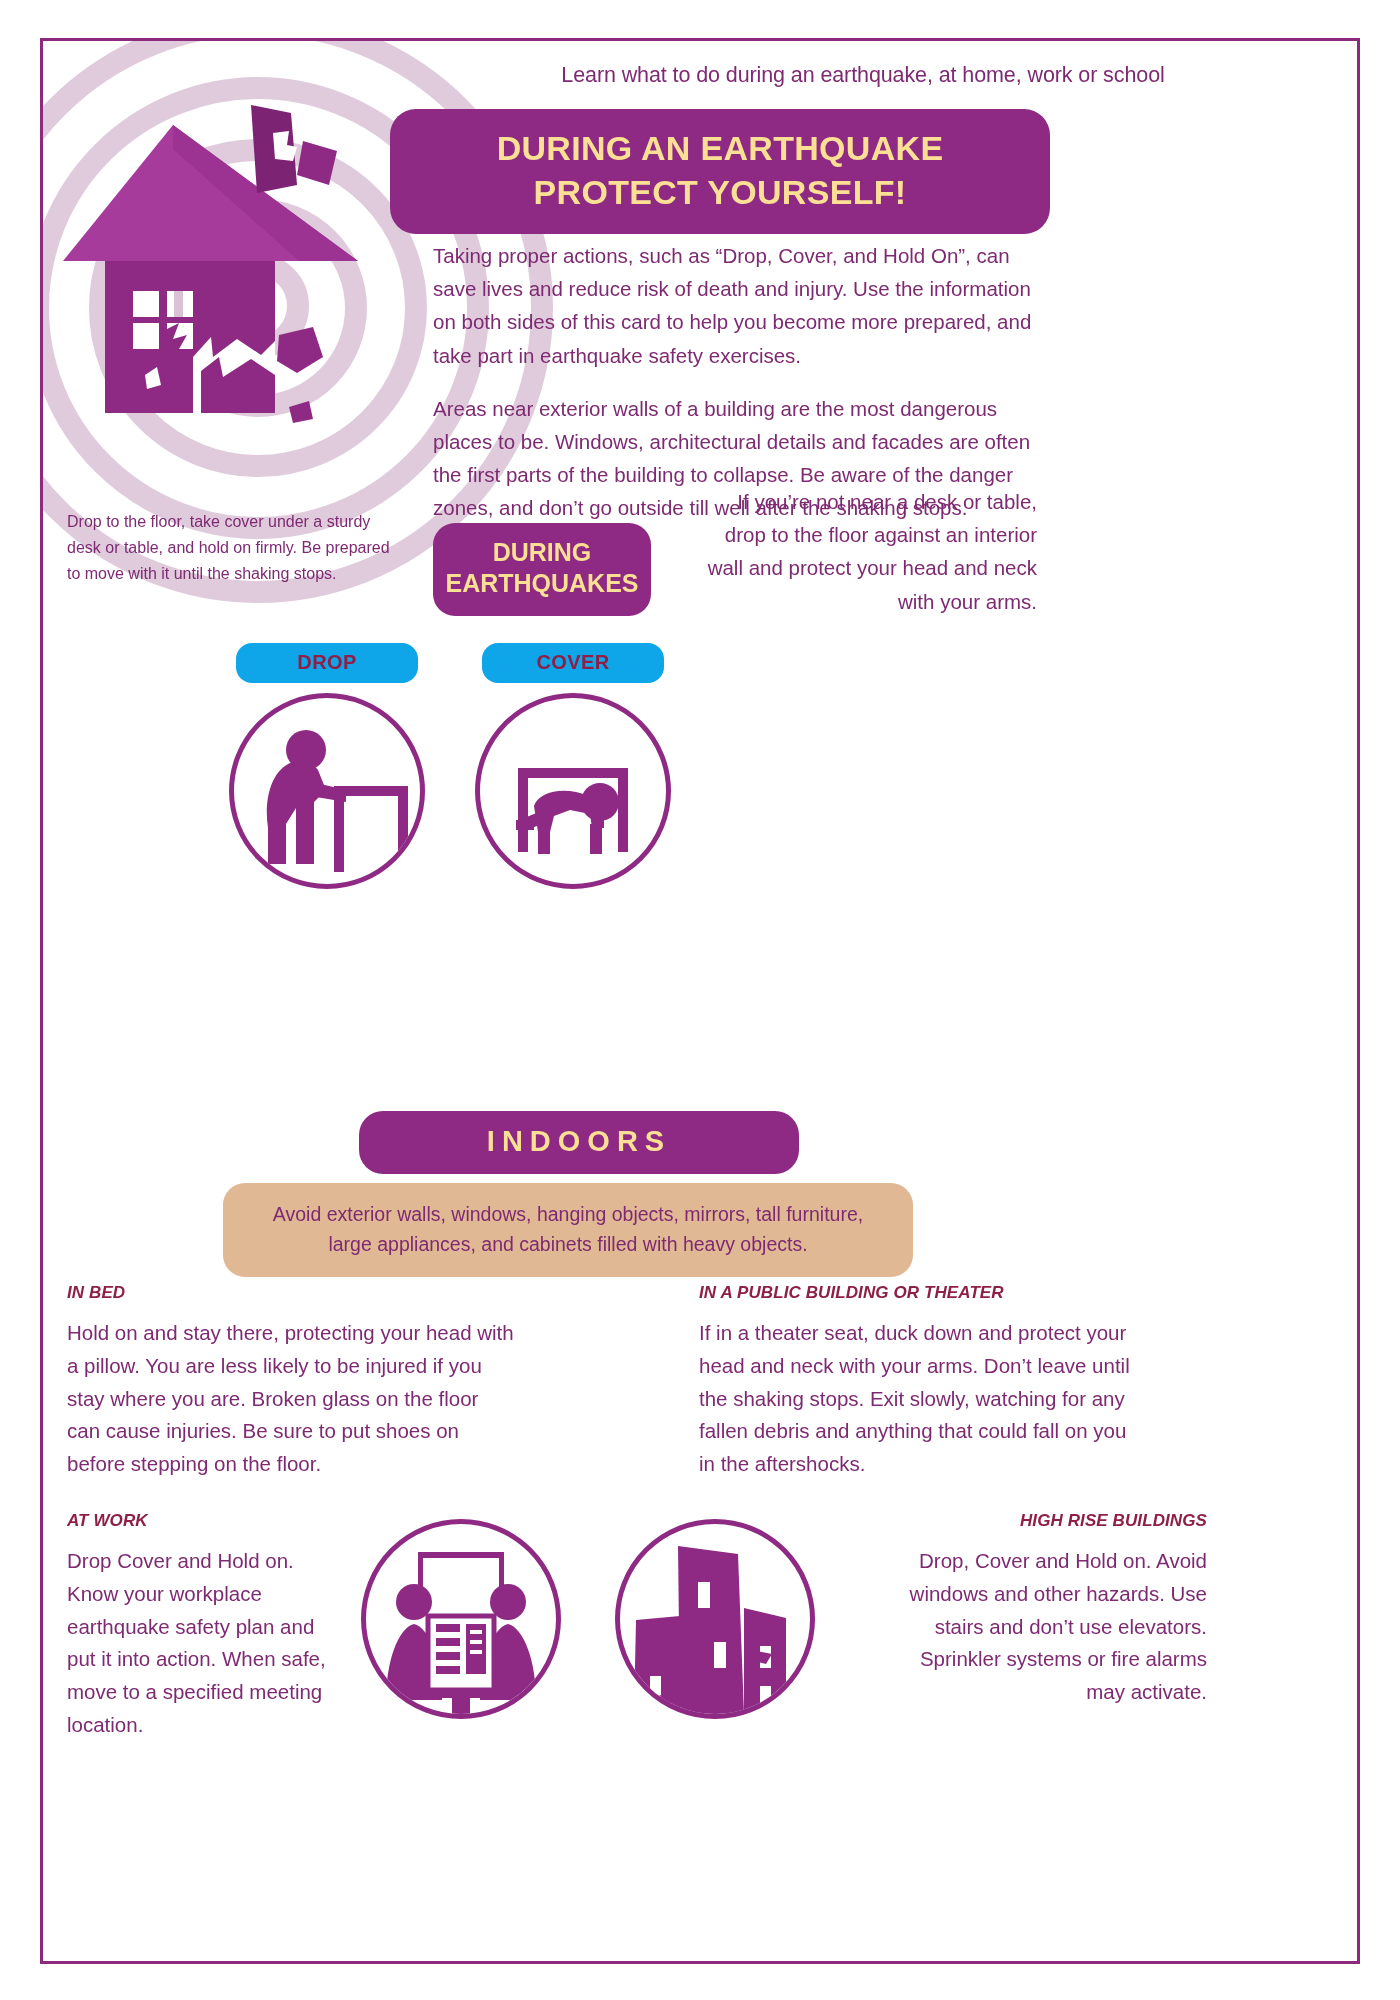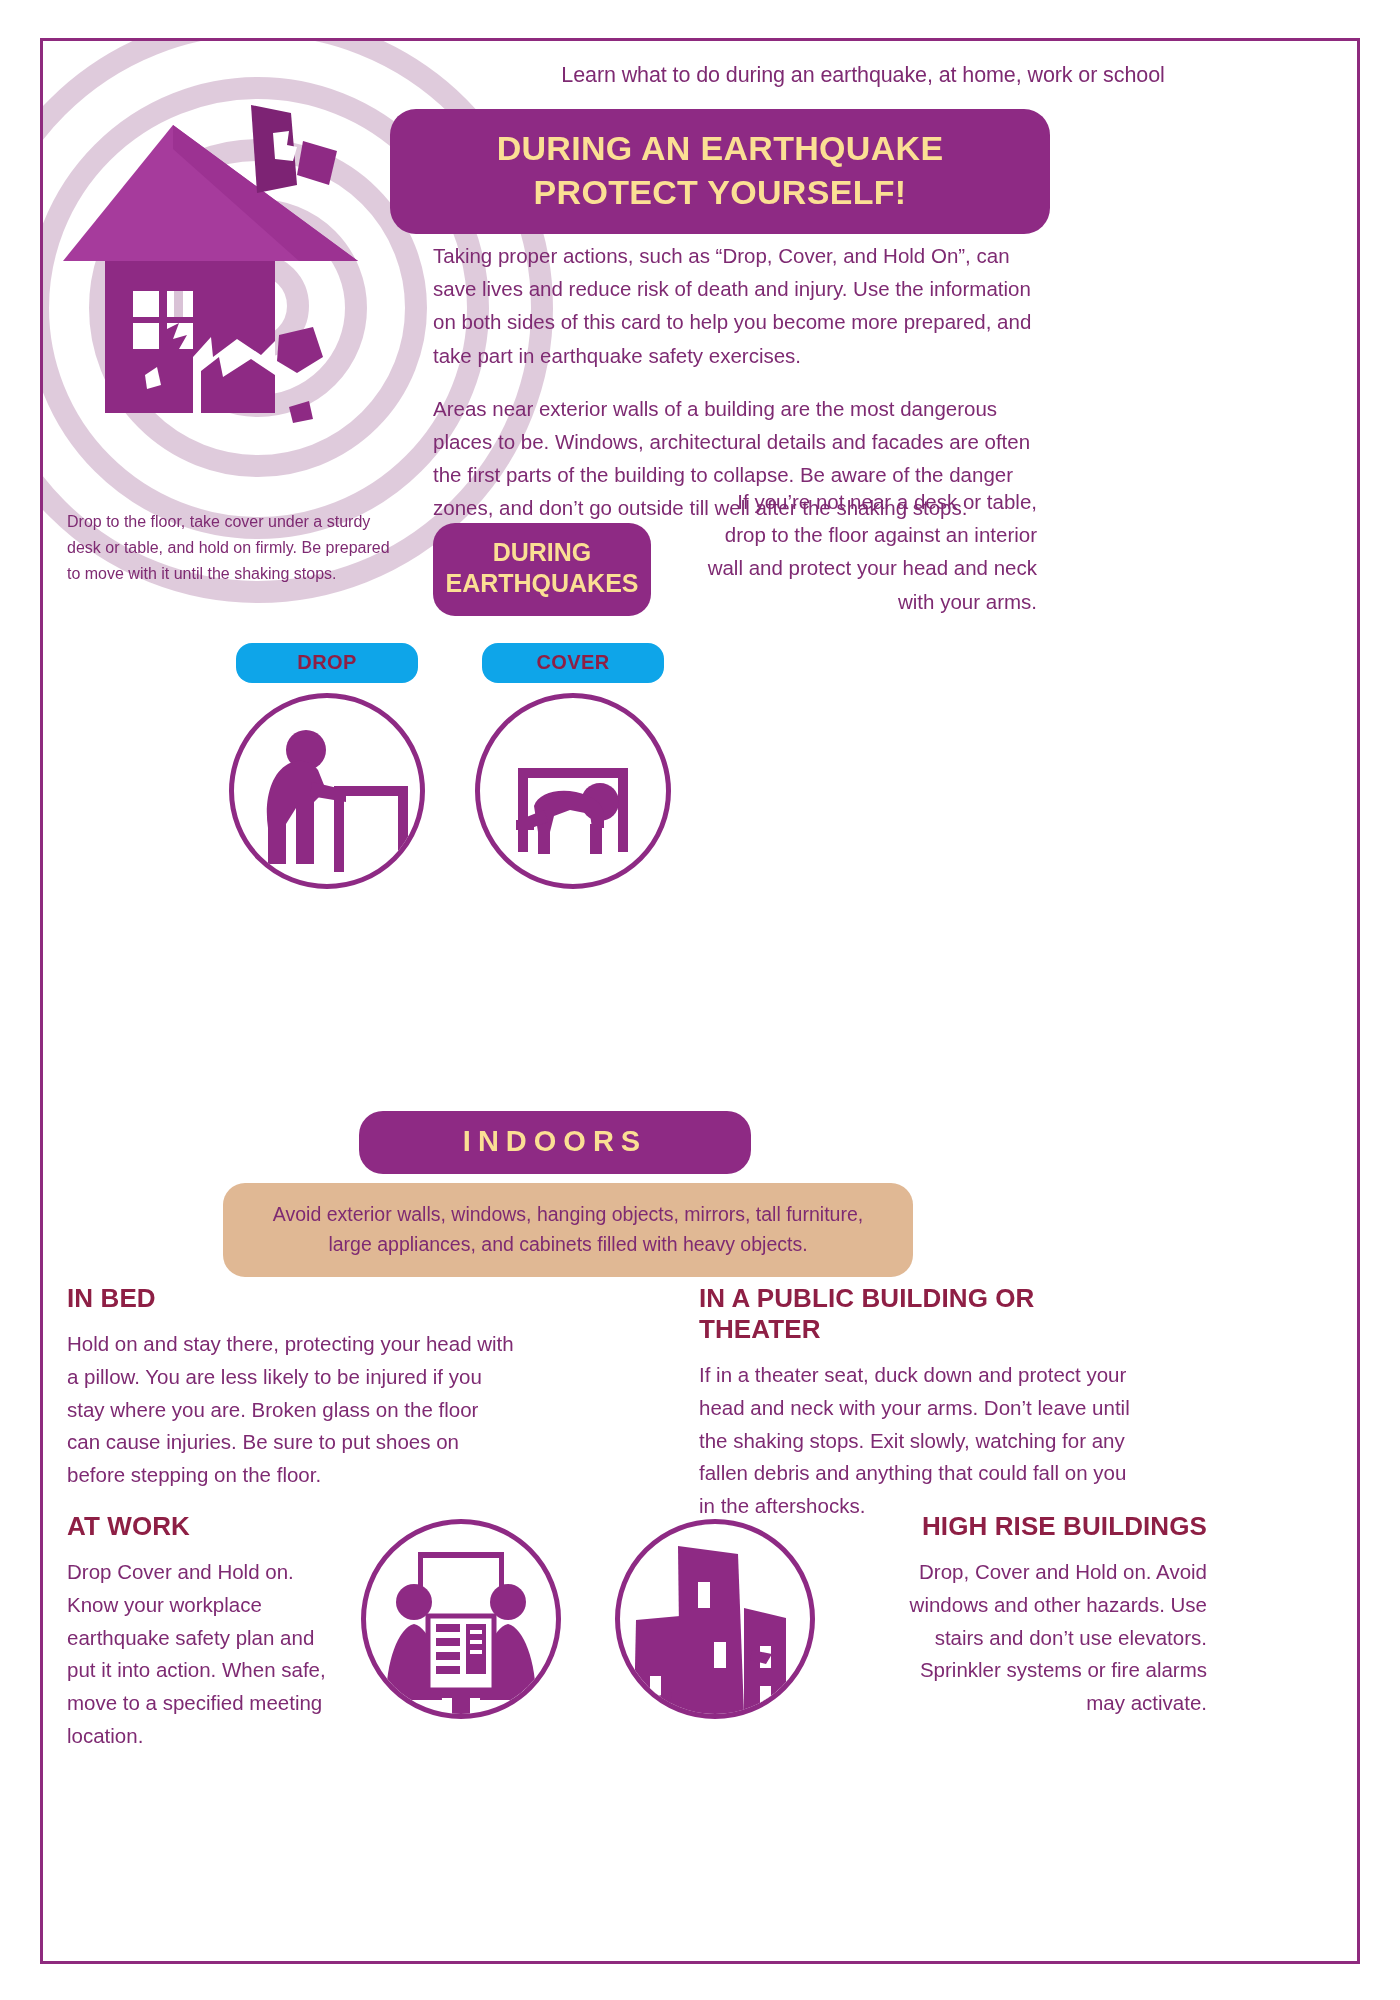--- a/index.html
+++ b/index.html
@@ -167,21 +167,21 @@
     box-sizing:border-box;
     position:relative;
     overflow:hidden;
   }
   .act-circle svg{display:block;}
 
   
   .indoors-pill{
     position:absolute;
     left:316px;top:1070px;
-    width:392px;
+    width:440px;
     background:#8e2a84;
     border-radius:24px;
     padding:14px 10px 16px;
     box-sizing:border-box;
     text-align:center;
   }
   .indoors-pill span{
     color:#fbdf94;
     font-size:29px;
     font-weight:bold;
@@ -196,25 +196,26 @@
     padding:16px 26px 18px;
     box-sizing:border-box;
     text-align:center;
     font-size:19.5px;
     line-height:1.55;
     color:#7e2a72;
   }
 
   
   .sec-h{
-    font-size:26px;
+    font-size:17px;
     font-weight:bold;
     color:#8e1f45;
     margin:0 0 14px 0;
     letter-spacing:.1px;
+    font-style:italic;
   }
   .sec-b{
     font-size:20.5px;
     line-height:1.6;
     color:#7e2a72;
     margin:0;
   }
   .inbed{position:absolute;left:24px;top:1242px;width:450px;}
   .public{position:absolute;left:656px;top:1242px;width:442px;}
   .atwork{position:absolute;left:24px;top:1470px;width:268px;}

